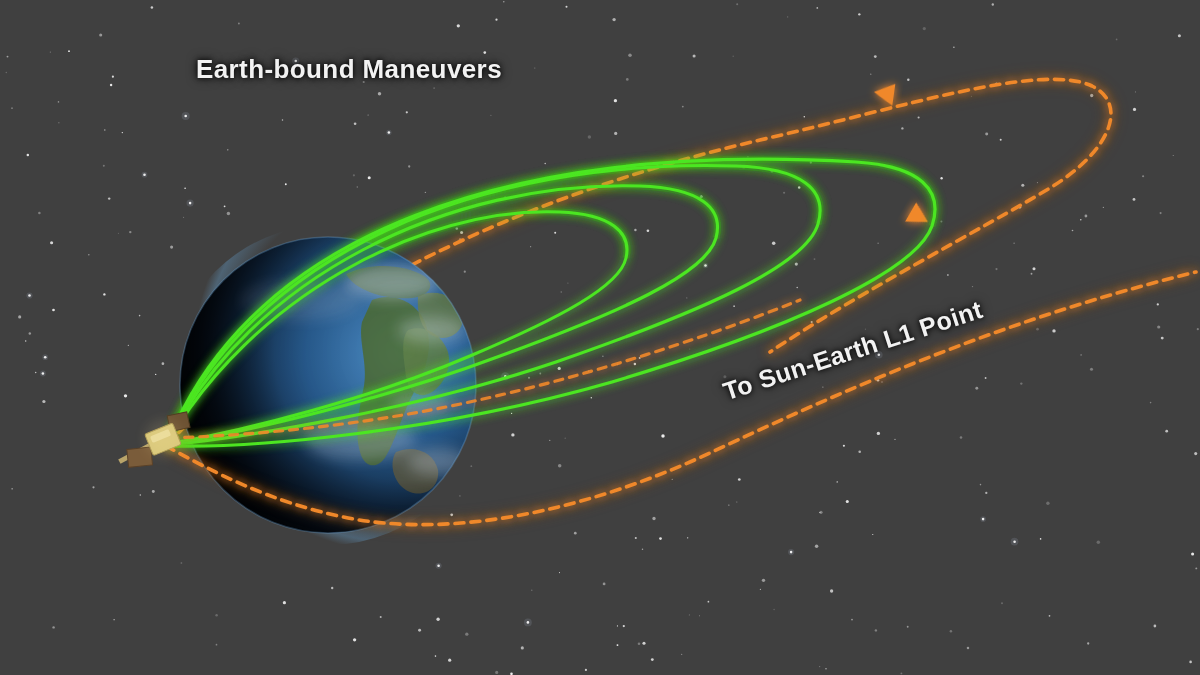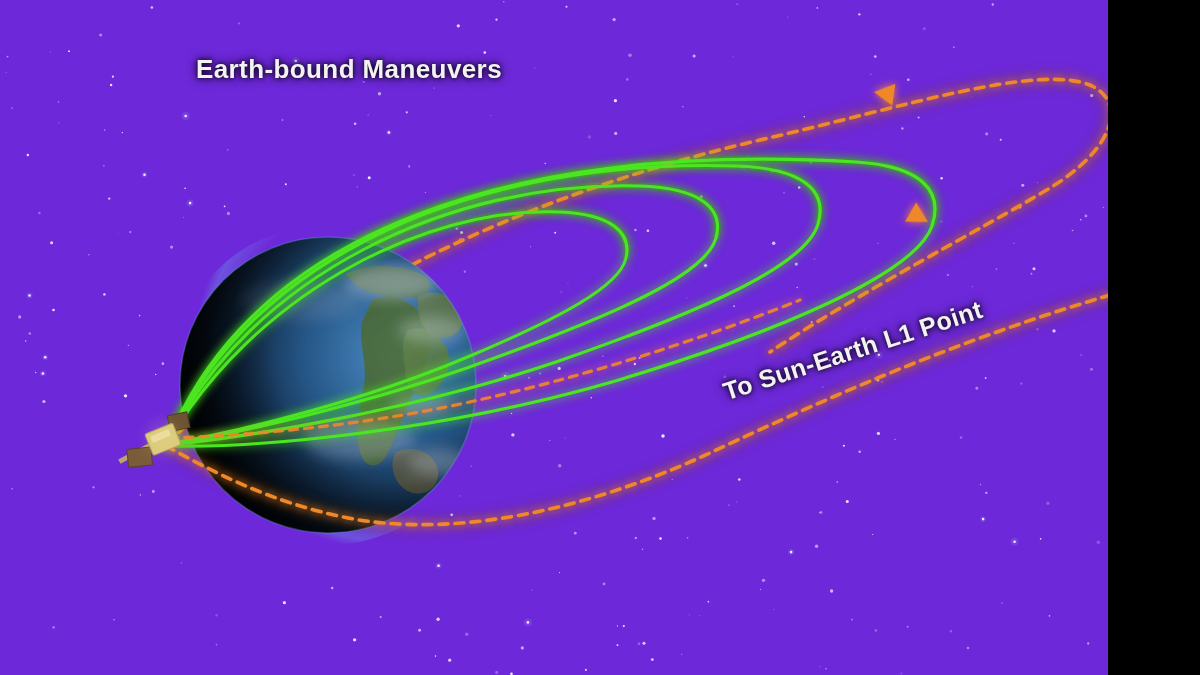--- a/index.html
+++ b/index.html
@@ -6,23 +6,23 @@
   html, body {
     margin: 0;
     padding: 0;
     background: #000000;
   }
   body {
     font-family: "Liberation Sans", sans-serif;
   }
   #scene {
     position: relative;
-    width: 1108px;
+    width: 1200px;
     height: 675px;
-    background: #6d28d9;
+    background: #404040;
     overflow: hidden;
   }
   #sky, #vector-layer {
     position: absolute;
     inset: 0;
     width: 1200px;
     height: 675px;
   }
   .label {
     position: absolute;

